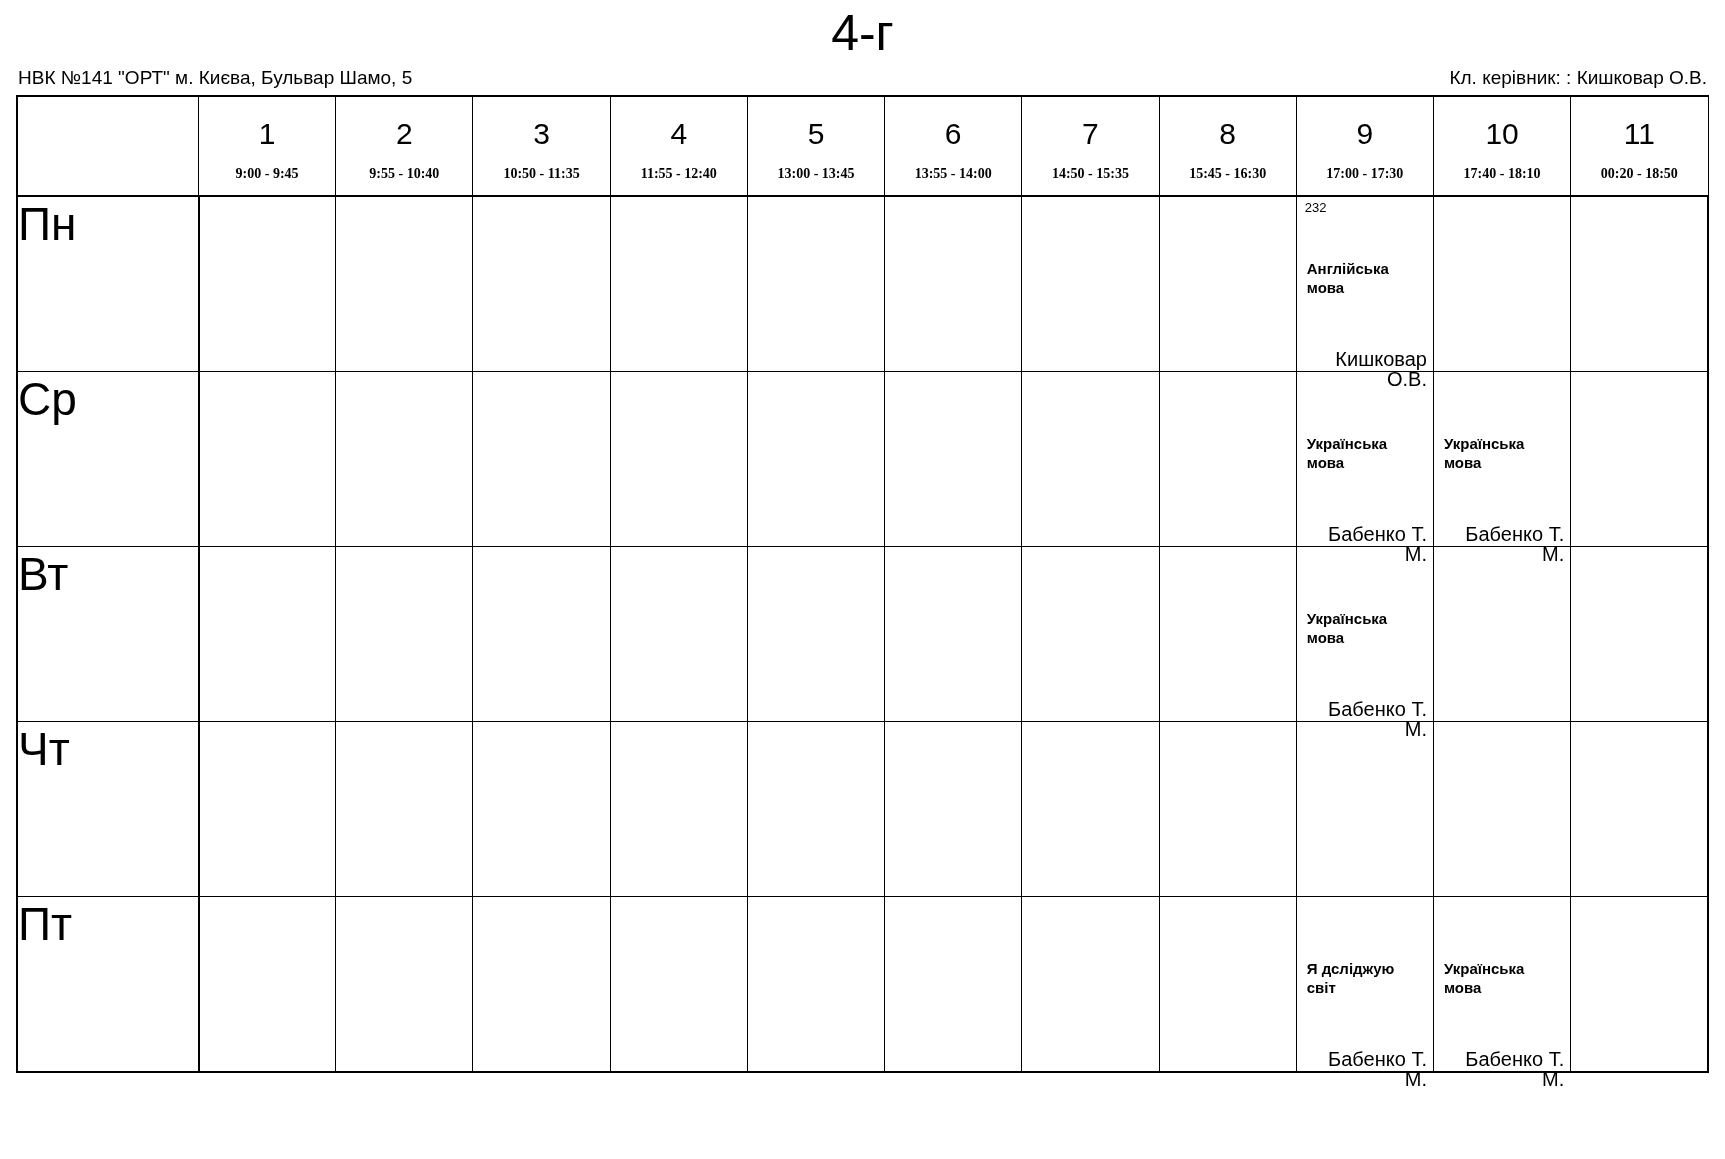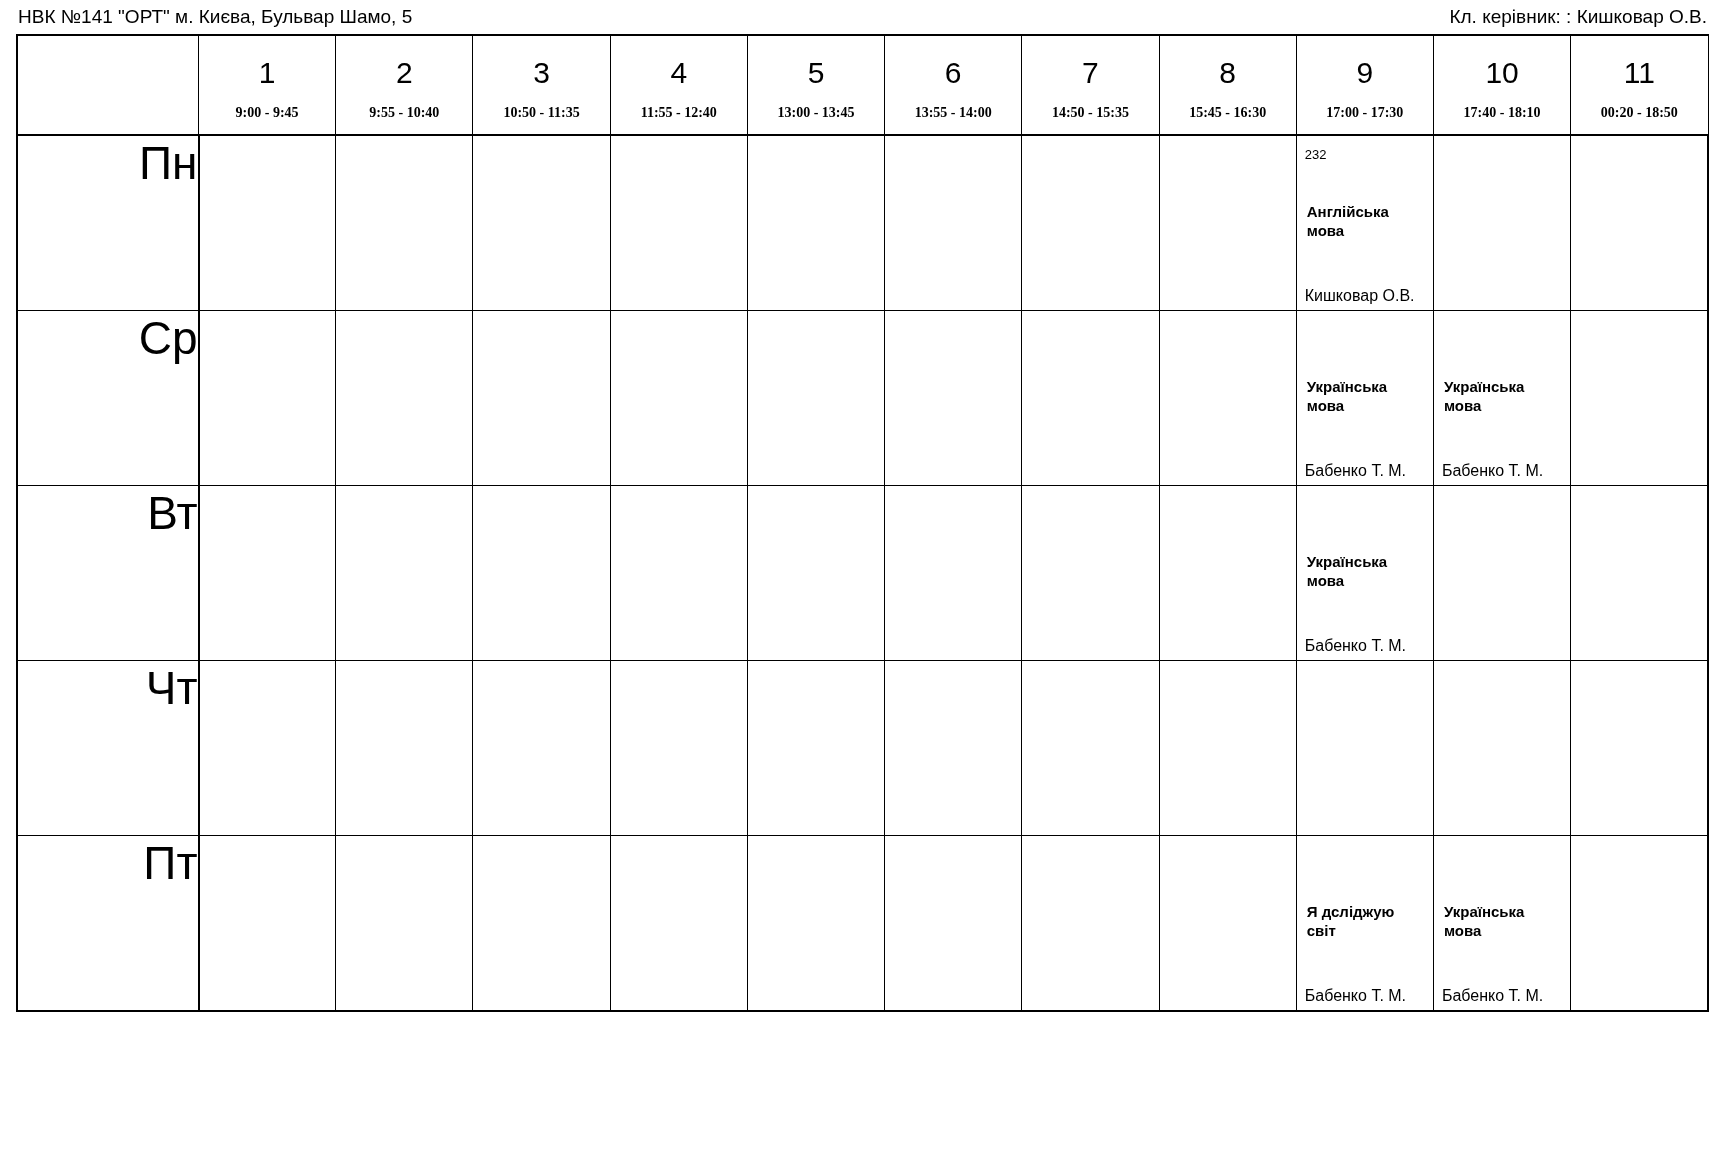--- a/index.html
+++ b/index.html
@@ -68,35 +68,35 @@
   }
   .lesson-time {
     font-size: 14px;
     font-weight: bold;
     margin-top: 18px;
     line-height: 1;
     font-family: Liberation Serif, serif;
   }
   .day-cell {
     width: 180px;
-    text-align: right;
+    text-align: left;
     vertical-align: middle;
     font-size: 46px;
     font-weight: 400;
     border-left: 2.5px solid #000 !important;
     border-right: 2.5px solid #000 !important;
   }
   tbody tr { height: 174px; }
   tbody tr:last-child td { border-bottom: 2.5px solid #000; border-radius: 25px; }
   tbody td:last-child { border-right: 2.5px solid #000; }
   .cell-inner {
     position: relative;
     height: 174px;
     box-sizing: border-box;
-    padding: 12px 6px 6px 8px;
+    padding: 4px 6px 6px 8px;
     display: flex;
     flex-direction: column;
   }
   .room {
     font-size: 13px;
     line-height: 1;
     text-align: left;
     height: 14px;
   }
   .subject {
@@ -105,32 +105,33 @@
     align-items: center;
     justify-content: center;
     text-align: left;
     font-size: 15px;
     font-weight: bold;
     line-height: 1.25;
     padding: 0 2px;
     margin-top: -6px;
   }
   .teacher {
-    font-size: 16px;
-    text-align: left;
+    font-size: 20px;
+    text-align: right;
     line-height: 1;
     height: 16px;
   }
   .empty-inner { height: 174px; }
 </style>
 </head>
 <body>
 
 <div class="page">
 
+  <div class="title">4-г</div>
 
   <div class="subheader">
     <div>НВК №141 "ОРТ" м. Києва, Бульвар Шамо, 5</div>
     <div>Кл. керівник: : Кишковар О.В.</div>
   </div>
 
   <table class="timetable">
     <thead>
       <tr>
         <th class="corner-cell"></th>

